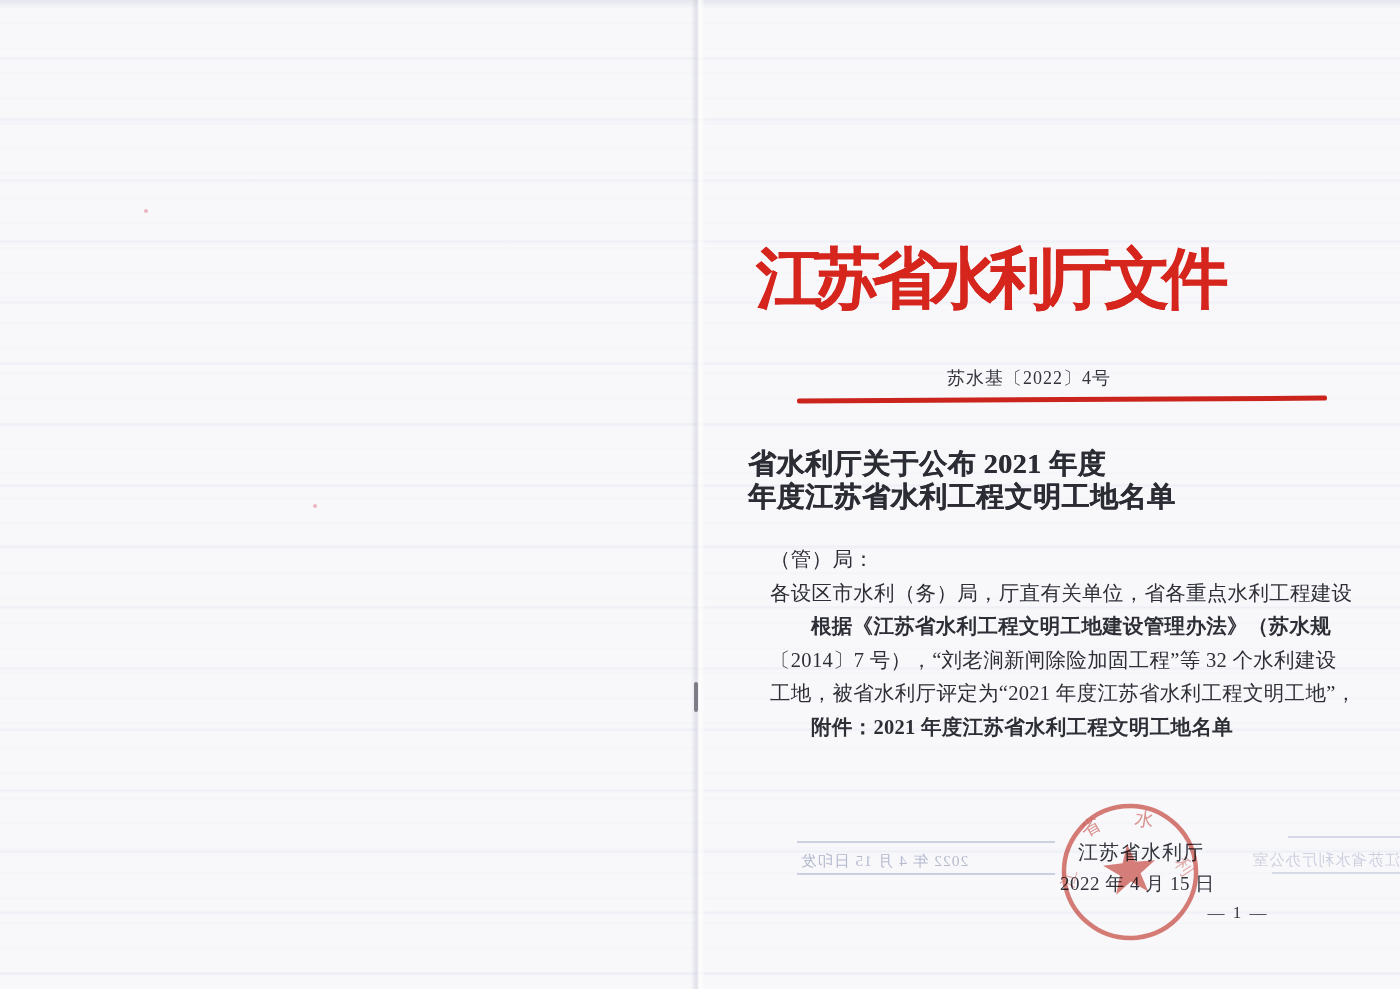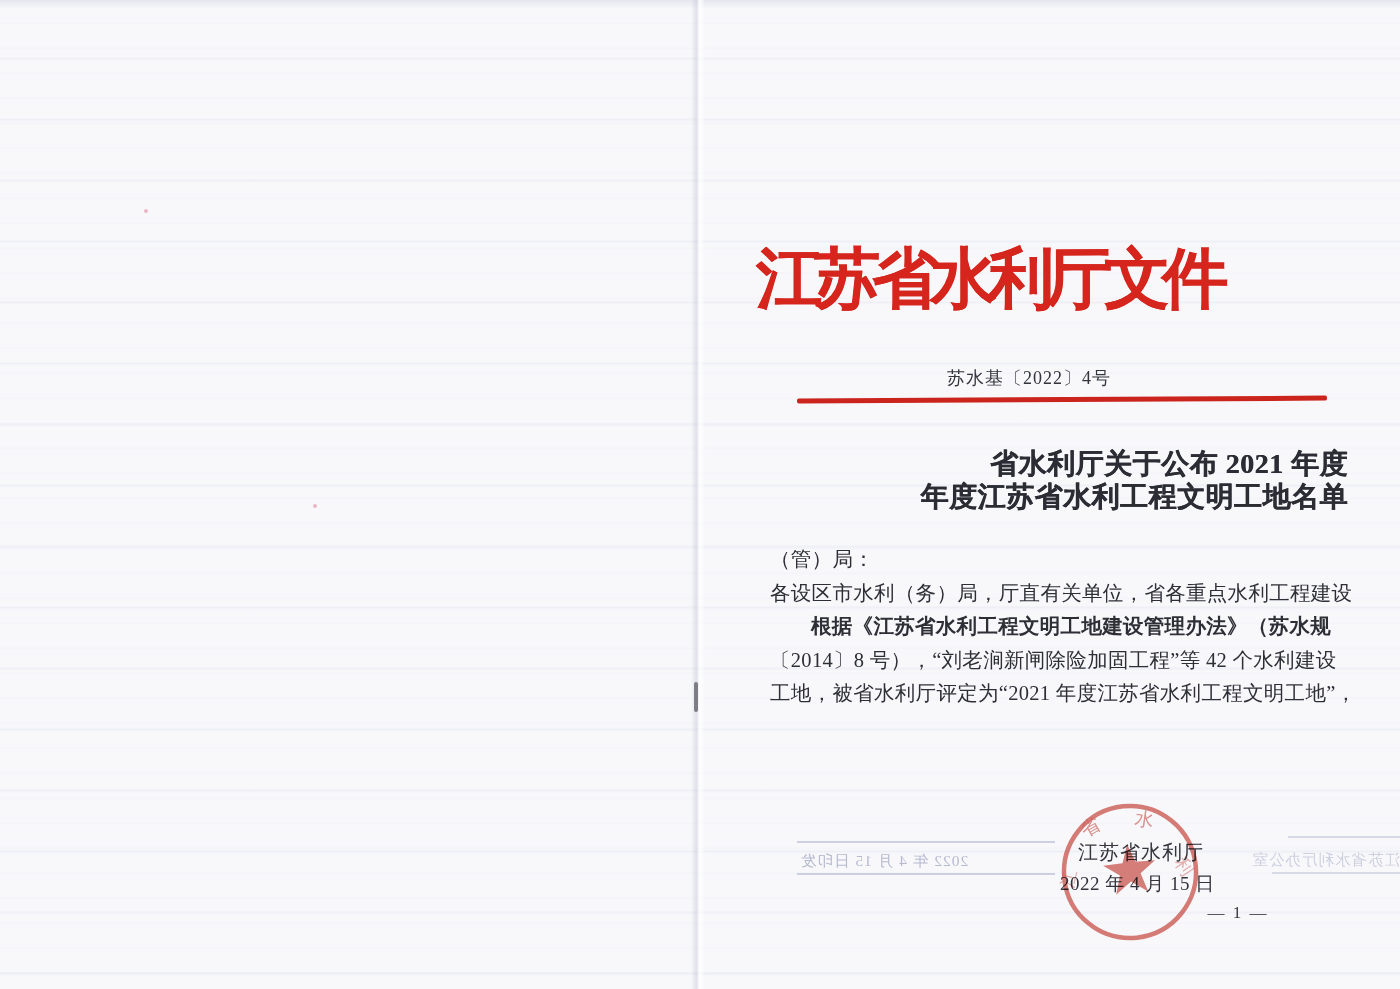--- a/index.html
+++ b/index.html
@@ -29,21 +29,21 @@
   }
   .doc-number{
     left:946px;top:366px;width:170px;
     text-align:center;font-size:18px;line-height:24px;
     color:#33343c;letter-spacing:1px;white-space:nowrap;
   }
   .red-rule{left:797px;top:397px;width:530px;height:5px;background:#cb241c;transform:rotate(-0.3deg);border-radius:2px;}
 
   .notice-title{
     left:748px;top:447px;width:600px;
-    text-align:right;font-weight:bold;color:#2b2c34;
+    text-align:left;font-weight:bold;color:#2b2c34;
     font-size:28px;line-height:33px;letter-spacing:0.5px;
     text-shadow:0.4px 0 #2b2c34;
   }
   .body-block{
     left:770px;top:543px;width:578px;
     font-size:20.5px;line-height:33.5px;color:#2e2f36;
     letter-spacing:0.3px;
   }
   .body-line{white-space:nowrap;}
   .body-line.indent{text-indent:41px;font-weight:bold;}
@@ -96,22 +96,23 @@
 
     <div class="abs notice-title" style="left:48px;top:447px;">
       <div>省水利厅关于公布 2021 年度</div>
       <div>年度江苏省水利工程文明工地名单</div>
     </div>
 
     <div class="abs body-block" style="left:70px;top:543px;">
       <div class="body-line">（管）局：</div>
       <div class="body-line">各设区市水利（务）局，厅直有关单位，省各重点水利工程建设</div>
       <div class="body-line indent">根据《江苏省水利工程文明工地建设管理办法》（苏水规</div>
-      <div class="body-line">〔2014〕8 号），“刘老涧新闸除险加固工程”等 42 个水利建设</div>
+      <div class="body-line">〔2014〕7 号），“刘老涧新闸除险加固工程”等 32 个水利建设</div>
       <div class="body-line">工地，被省水利厅评定为“2021 年度江苏省水利工程文明工地”，</div>
+      <div class="body-line indent">附件：2021 年度江苏省水利工程文明工地名单</div>
     </div>
 
     <div class="abs ghost-line" style="left:97px;top:841px;width:258px;"></div>
     <div class="abs ghost-text" style="left:100px;top:851px;">2022 年 4 月 15 日印发</div>
     <div class="abs ghost-line" style="left:97px;top:873px;width:258px;"></div>
 
     <div class="abs ghost-line" style="left:588px;top:836px;width:112px;opacity:.8;"></div>
     <div class="abs ghost-text fainter" style="left:545px;top:850px;width:155px;overflow:hidden;">江苏省水利厅办公室</div>
     <div class="abs ghost-line" style="left:572px;top:872px;width:128px;opacity:.7;"></div>
 

